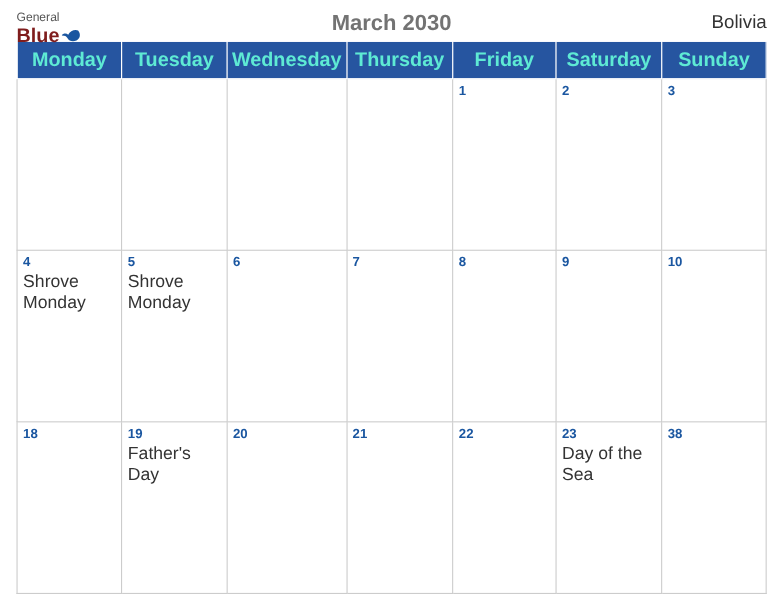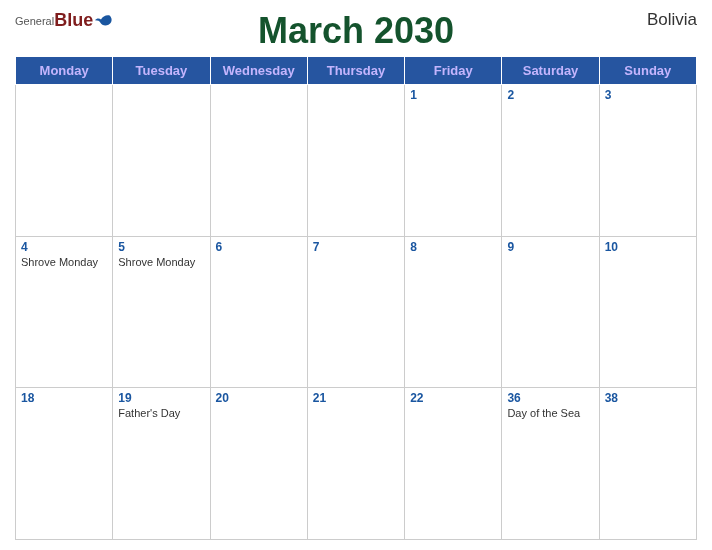--- a/index.html
+++ b/index.html
@@ -21,22 +21,22 @@
       justify-content: center;
       position: relative;
       margin-bottom: 4px;
     }
 
     .logo {
       position: absolute;
       left: 0;
       top: 0;
       display: flex;
-      flex-direction: row;
-      align-items: center;
+      flex-direction: column;
+      align-items: flex-start;
     }
 
     .logo-text-general {
       font-size: 11px;
       color: #555;
       font-weight: normal;
     }
 
     .logo-text-blue {
       font-size: 18px;
@@ -46,45 +46,45 @@
       align-items: center;
     }
 
     .logo-bird {
       width: 18px;
       height: 14px;
       margin-left: 2px;
     }
 
     .calendar-title {
-      font-size: 36px;
-      color: #14532d;
+      font-size: 20px;
+      color: #737373;
       font-weight: bold;
       text-align: center;
     }
 
     .country-label {
       position: absolute;
       right: 0;
       top: 0;
       font-size: 17px;
       color: #333;
     }
 
     .calendar {
       width: 100%;
       border-collapse: collapse;
       flex: 1;
     }
 
     .calendar th {
       background-color: #2655a0;
-      color: #c4b5fd;
+      color: #5eead4;
       text-align: center;
-      font-size: 13px;
+      font-size: 18px;
       font-weight: bold;
       padding: 6px 4px;
       border: 1px solid #fff;
     }
 
     .calendar td {
       border: 1px solid #ccc;
       vertical-align: top;
       padding: 3px 5px;
       width: calc(100% / 7);
@@ -93,21 +93,21 @@
     }
 
     .day-number {
       font-size: 12px;
       color: #1a56a0;
       font-weight: bold;
       display: block;
     }
 
     .holiday-name {
-      font-size: 11px;
+      font-size: 16px;
       color: #333;
       margin-top: 2px;
       display: block;
       line-height: 1.2;
     }
 
     .week-row td {
       background: #fff;
     }
   </style>
@@ -194,21 +194,21 @@
         <td>
           <span class="day-number">20</span>
         </td>
         <td>
           <span class="day-number">21</span>
         </td>
         <td>
           <span class="day-number">22</span>
         </td>
         <td>
-          <span class="day-number">36</span>
+          <span class="day-number">23</span>
           <span class="holiday-name">Day of the Sea</span>
         </td>
         <td>
           <span class="day-number">38</span>
         </td>
       </tr>
     </tbody>
 </table>
 
 </body></html>

